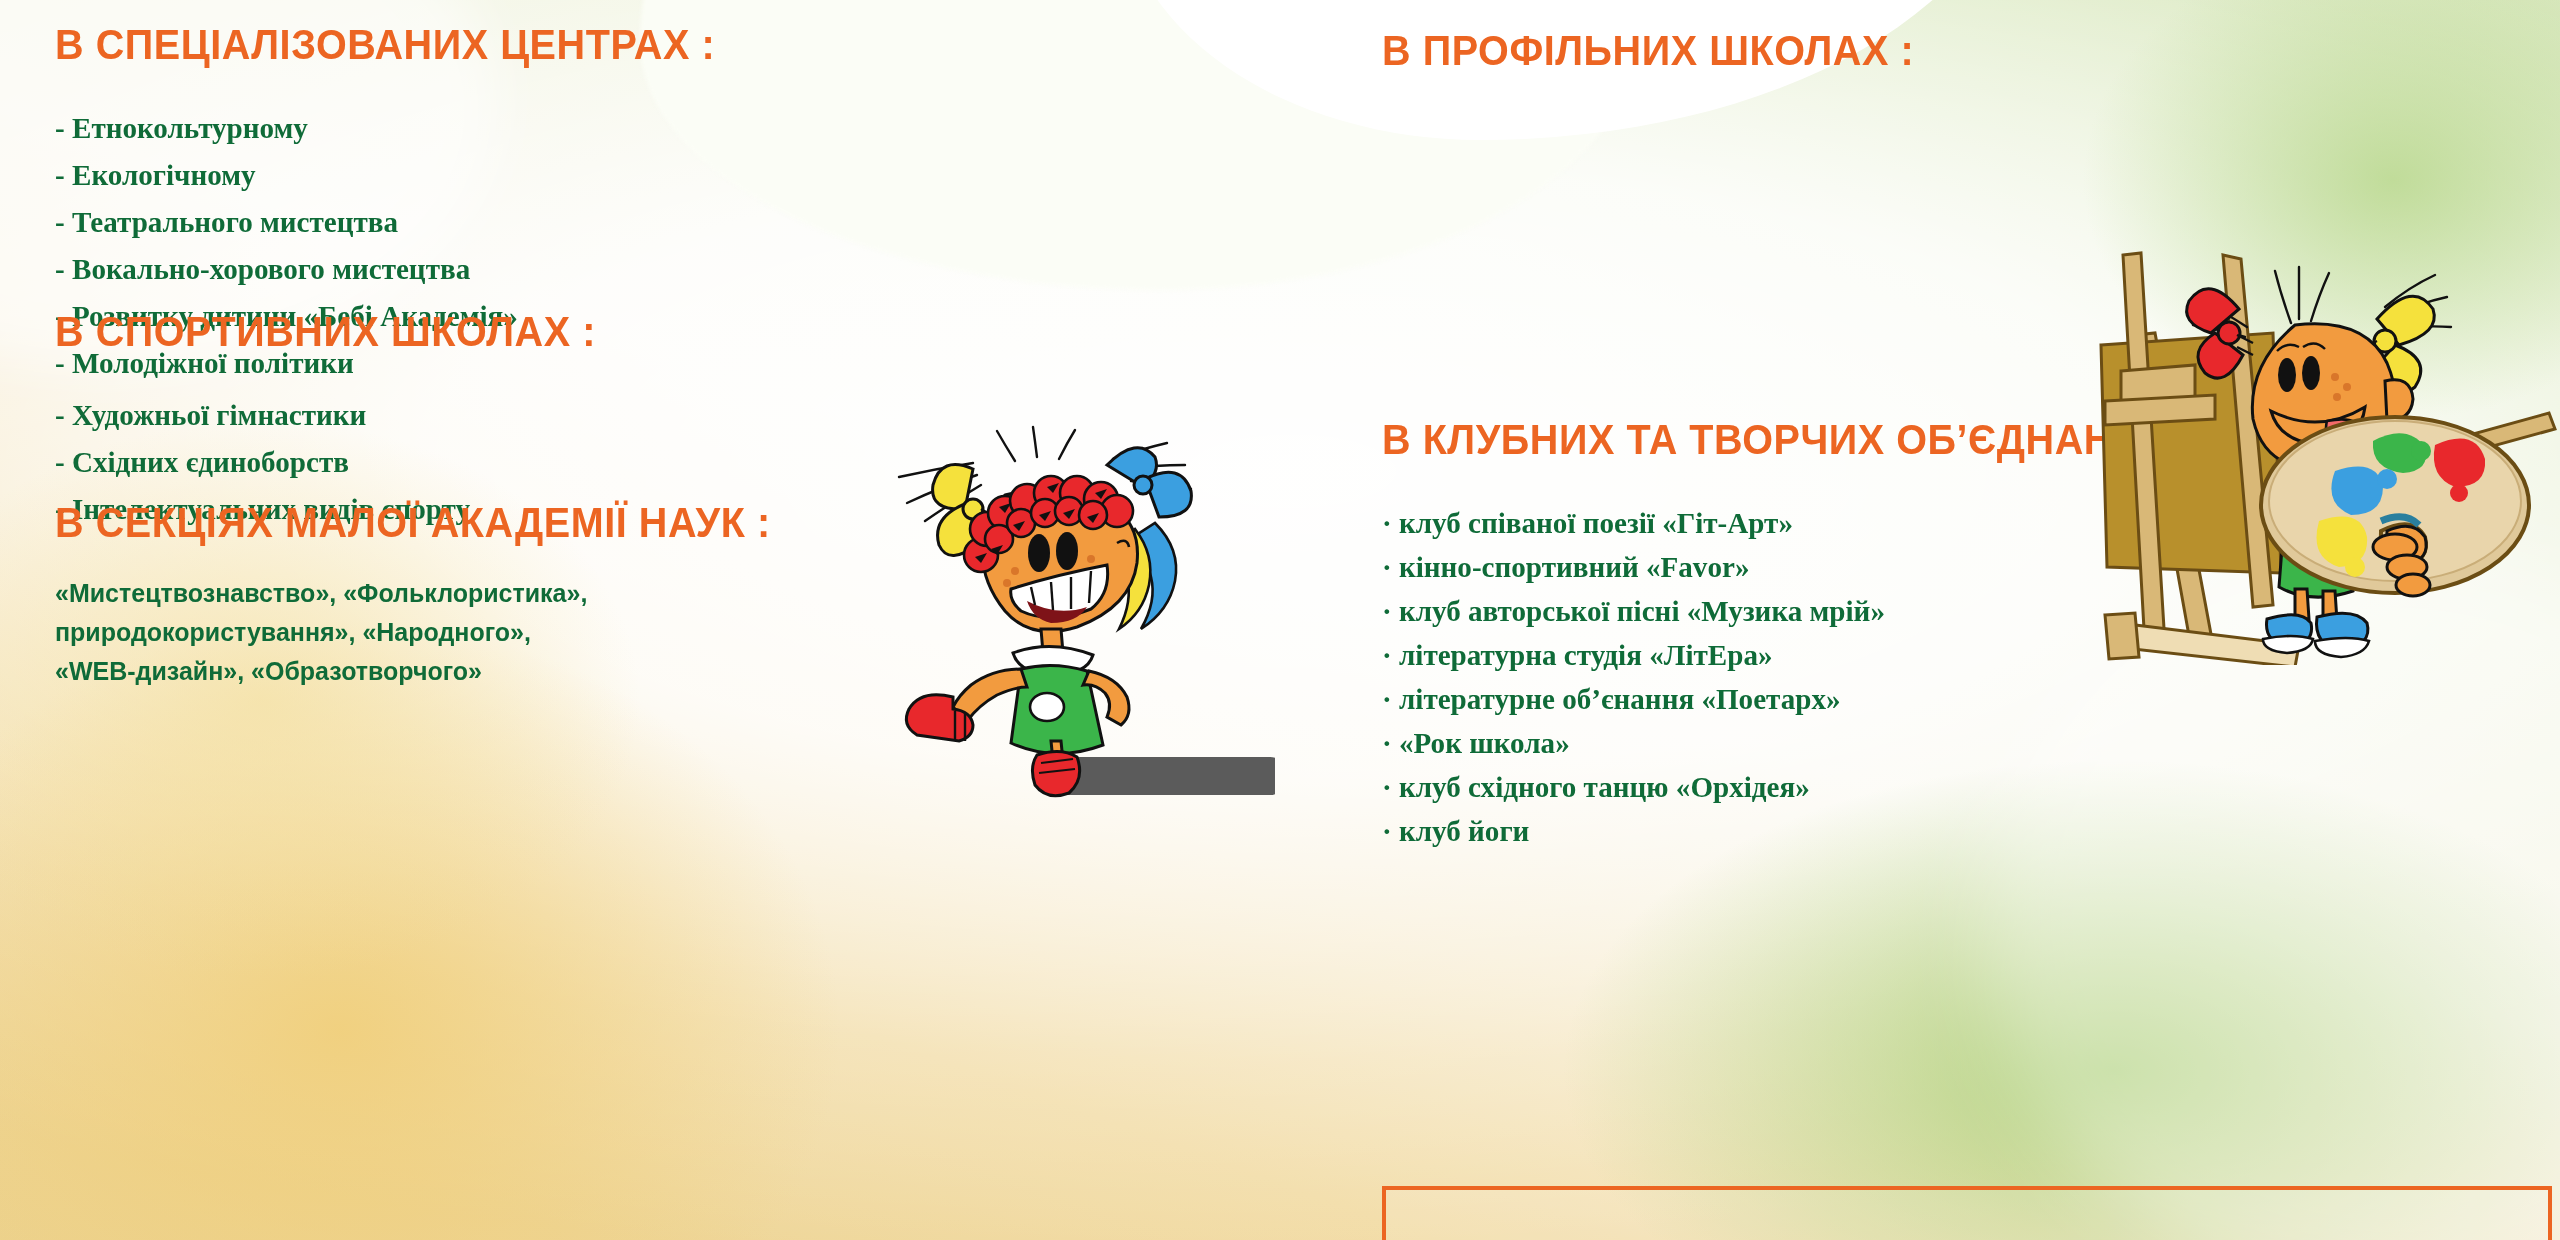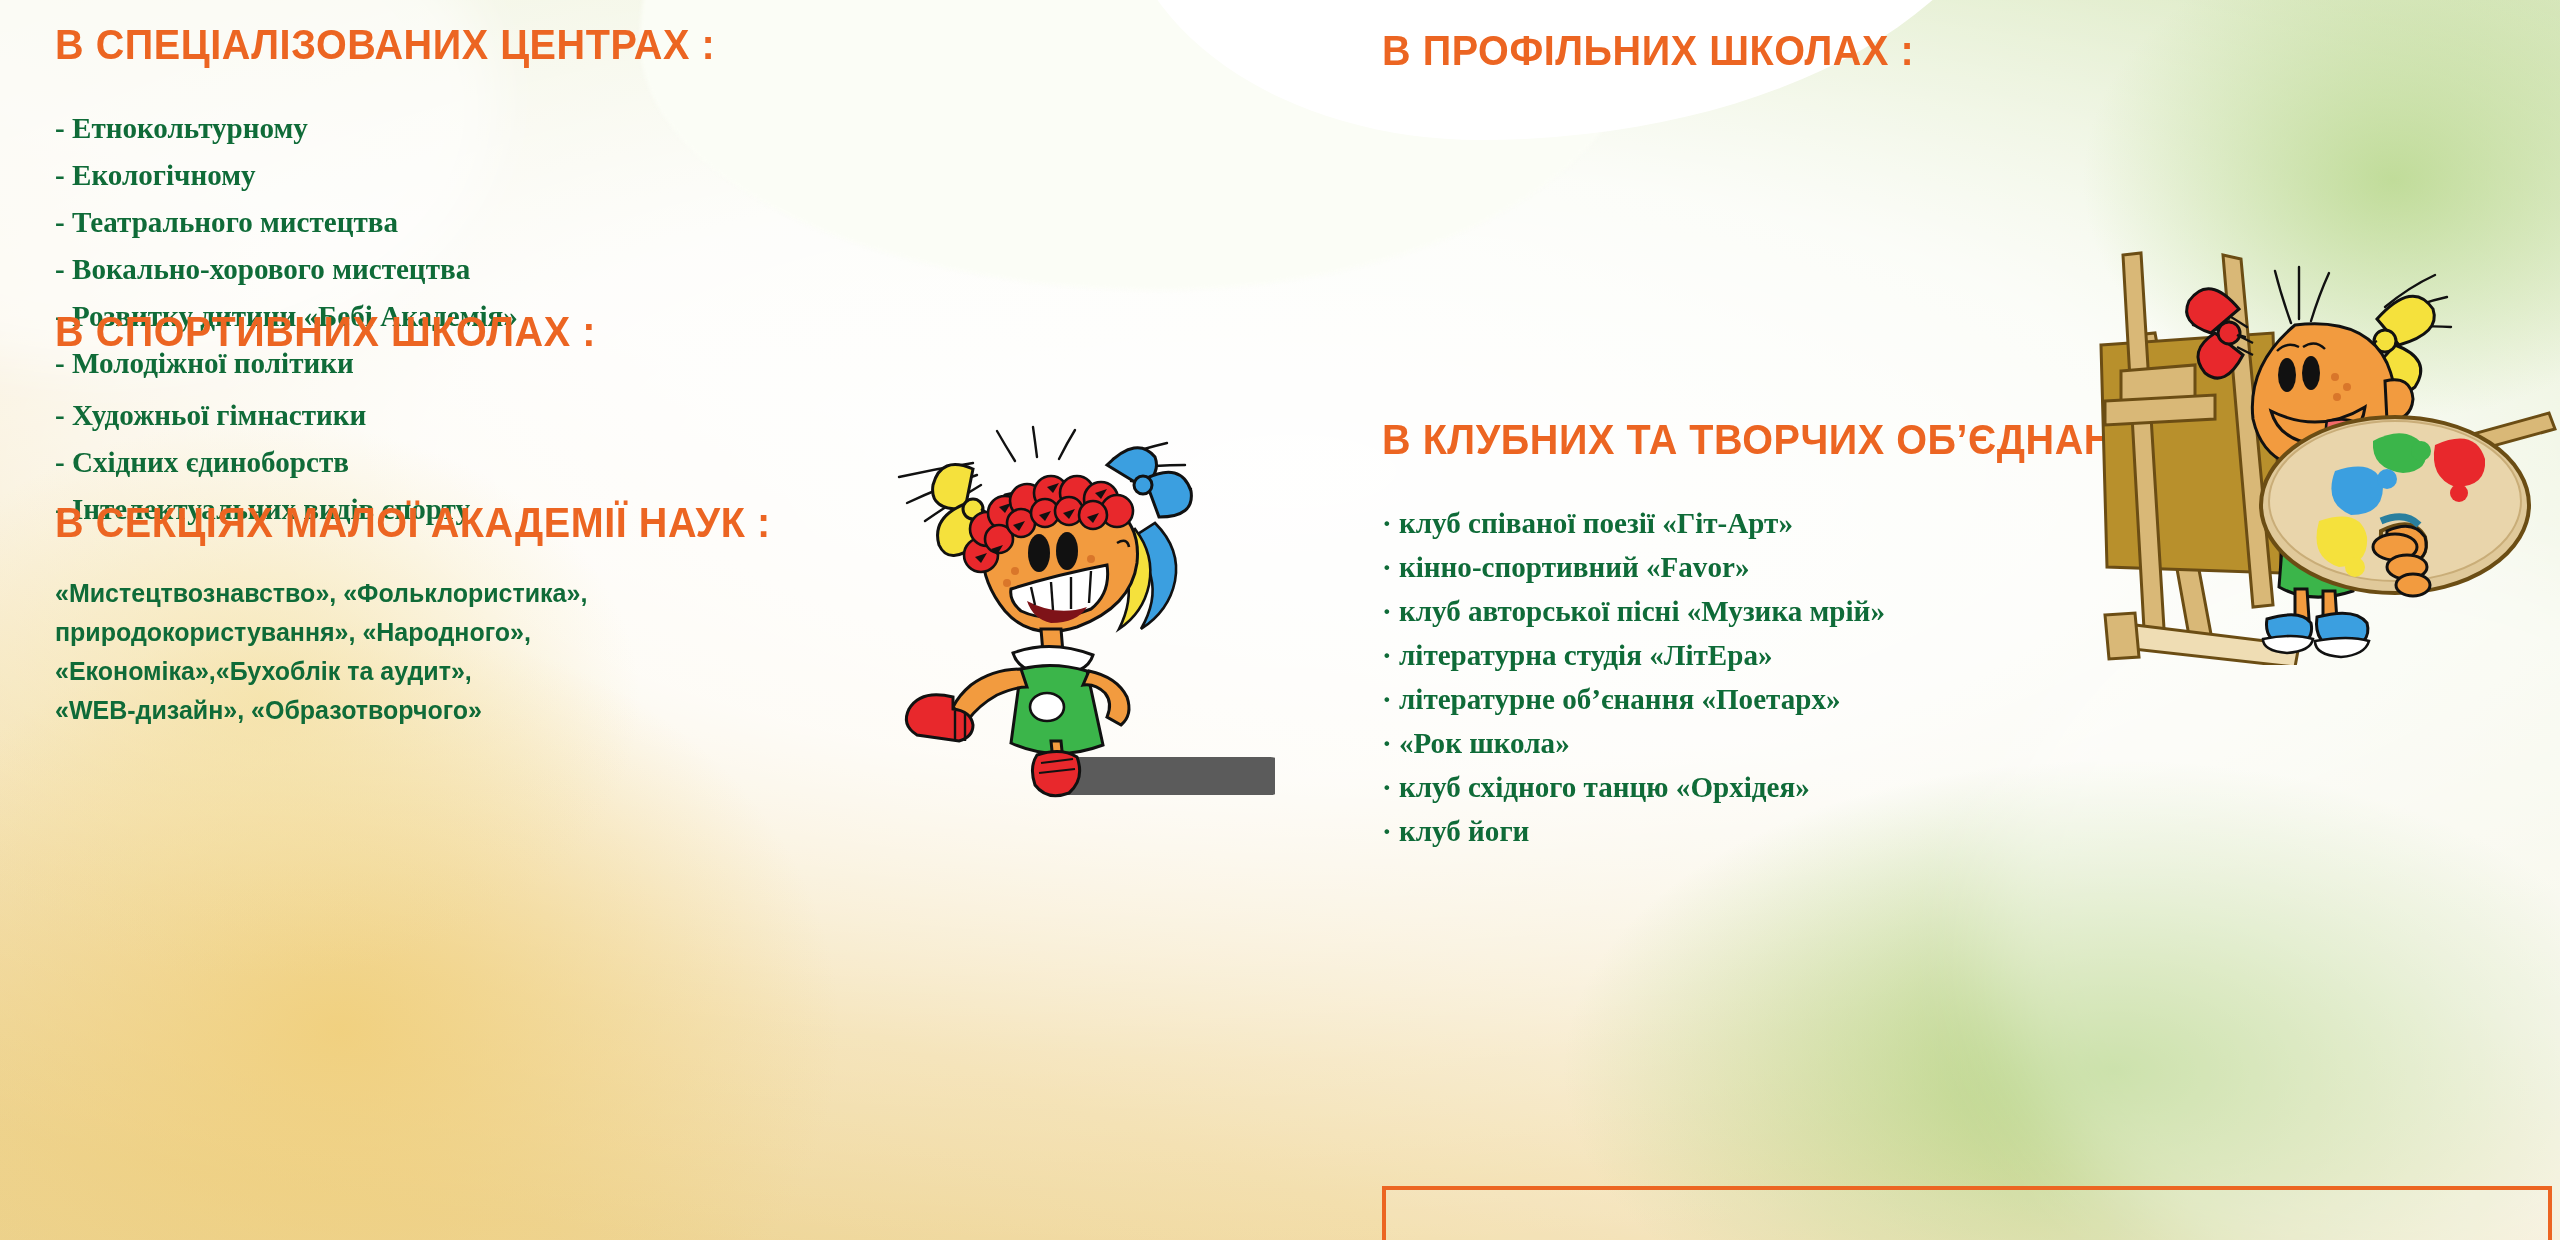--- a/index.html
+++ b/index.html
@@ -162,21 +162,20 @@
         <li>- Інтелектуальних видів спорту</li>
       </ul>
     </div>
 
     <div class="sec-man">
       <h2 class="hd">В СЕКЦІЯХ МАЛОЇ АКАДЕМІЇ НАУК :</h2>
       <div class="hd-gap-sm"></div>
       <div class="para">
         <p>«Мистецтвознавство», «Фольклористика»,</p>
         <p>природокористування», «Народного»,</p>
-        <p>«Економіка»,«Бухоблік та аудит»,</p>
         <p>«WEB-дизайн», «Образотворчого»</p>
       </div>
     </div>
   </div>
 
   <div class="col col-right">
 
     <div class="sec-prof">
       <h2 class="hd">В ПРОФІЛЬНИХ ШКОЛАХ :</h2>
       <div class="hd-gap"></div>

